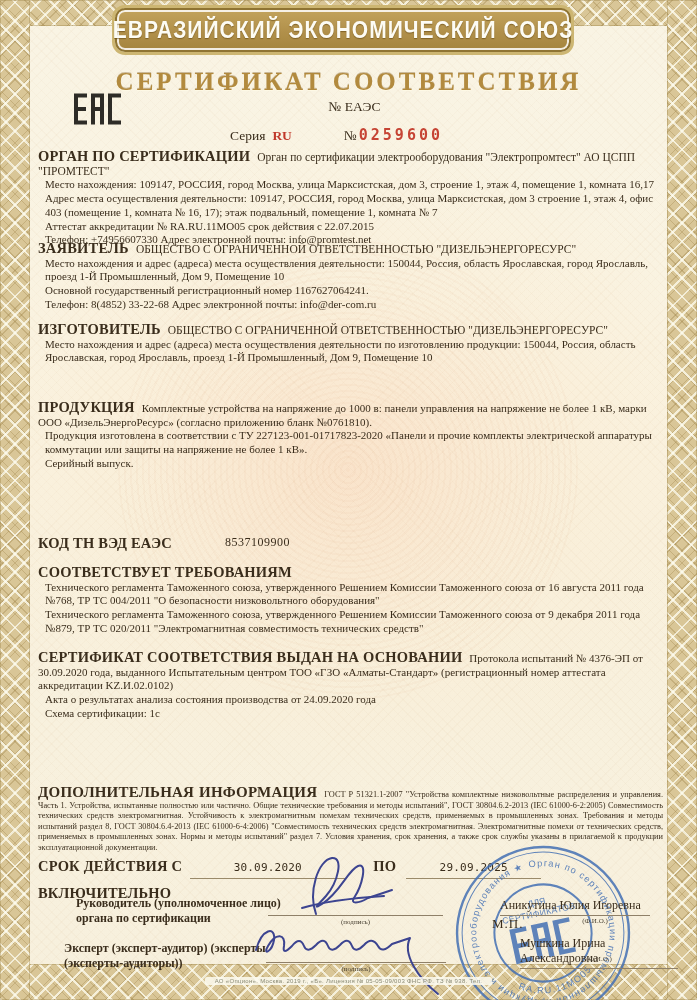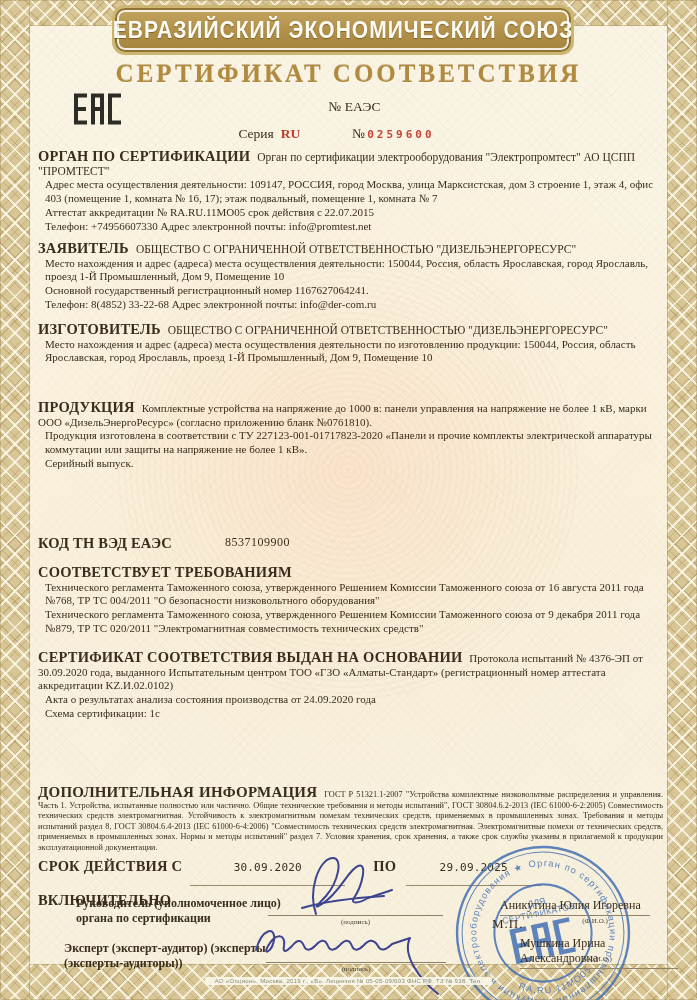--- a/index.html
+++ b/index.html
@@ -34,32 +34,32 @@
 
   
   .badge{position:absolute;left:115px;top:8px;width:452px;height:40px;
     border-radius:10px;border:2px solid #8f7433;
     background:linear-gradient(180deg,#c2a35d 0%,#b1904a 55%,#a5853e 100%);
     box-shadow:0 0 0 3px #cdb672, inset 0 0 0 2px rgba(255,255,255,.85);
     display:flex;align-items:center;justify-content:center;}
   .badge span{font-family:"Liberation Sans","DejaVu Sans",sans-serif;font-weight:bold;
     font-size:21px;letter-spacing:1px;color:#fdfcf4;text-shadow:0 1px 1px rgba(90,60,10,.55);
     transform:scaleY(1.15);white-space:nowrap;}
-  .doc-title{position:absolute;left:0;right:0;top:60px;text-align:center;
+  .doc-title{position:absolute;left:0;right:0;top:68px;text-align:center;
     font-weight:bold;font-size:25px;letter-spacing:3px;color:#b28a3e;
     text-shadow:0 1px 0 rgba(255,250,230,.8), 0 -1px 0 rgba(120,80,20,.35);}
   .eac-black{position:absolute;left:74px;top:80px;width:50px;height:58px;}
   .eac-black path{fill:#2e2c27;}
   .regrow{position:absolute;left:12px;right:0;top:99px;display:flex;justify-content:center;align-items:baseline;font-size:13.5px;}
   .regrow .num{margin-left:12px;font-size:14.5px;letter-spacing:.4px;border-bottom:1px solid #9a8a6a;padding:0 14px 1px 4px;}
   .seriesrow{position:absolute;left:0;right:0;top:126px;display:flex;justify-content:center;align-items:baseline;font-size:13.5px;transform:translateX(-12px);}
   .seriesrow .red{color:#c0392b;font-weight:bold;margin-left:7px;}
   .seriesrow .nsign{margin-left:52px;}
   .seriesrow .serial{margin-left:2px;font-family:"DejaVu Sans Mono","Liberation Mono",monospace;
-    color:#c64434;font-size:11px;letter-spacing:3px;font-weight:bold;}
+    color:#c64434;font-size:15px;letter-spacing:3px;font-weight:bold;}
 
   
   .sec{position:absolute;left:38px;right:34px;font-size:11px;line-height:13.7px;}
   .sec .h{font-weight:bold;font-size:14.5px;letter-spacing:.2px;margin-right:7px;}
   .sec .nm{font-size:11.5px;}
   .sec .ln{padding-left:7px;}
   .sec-org{top:150px;}
   .sec-app{top:242px;}
   .sec-man{top:323px;}
   .sec-prod{top:401px;}
@@ -68,21 +68,21 @@
   .sec-comp{top:566px;}
   .sec-comp .h{display:block;margin-bottom:1px;}
   .sec-basis{top:651px;}
   .sec-add{top:787px;font-size:8.3px;line-height:10.6px;text-align:justify;}
   .sec-add .h{font-size:15px;letter-spacing:.2px;margin-top:7px;}
 
   
   .validity{position:absolute;left:38px;top:858px;font-size:14.5px;font-weight:bold;letter-spacing:.2px;}
   .validity .row{display:flex;align-items:baseline;}
   .validity .date{font-family:"DejaVu Sans Mono","Liberation Mono",monospace;font-weight:normal;font-size:11px;
-    border-bottom:1px solid #9a8a6a;text-align:center;padding-bottom:11px;}
+    border-bottom:1px solid #9a8a6a;text-align:center;padding-bottom:4px;}
   .validity .d1{width:155px;margin-left:8px;}
   .validity .po{margin-left:28px;}
   .validity .d2{width:135px;margin-left:10px;}
   .validity .incl{margin-top:6px;}
 
   .sigblock{position:absolute;inset:0;pointer-events:none;}
   .role{position:absolute;font-size:12px;font-weight:bold;line-height:15px;z-index:3;}
   .role1{left:76px;top:896px;width:210px;}
   .role2{left:64px;top:941px;width:245px;}
   .sigline{position:absolute;border-bottom:1px solid #8f8068;z-index:2;}
@@ -140,20 +140,21 @@
 
 <div class="seriesrow">
   <span>Серия</span>
   <span class="red">RU</span>
   <span class="nsign">№</span>
   <span class="serial">0259600</span>
 </div>
 
 <div class="sec sec-org">
   <span class="h">ОРГАН ПО СЕРТИФИКАЦИИ</span><span class="nm">Орган по сертификации электрооборудования "Электропромтест" АО ЦСПП "ПРОМТЕСТ"</span>
+  <div class="ln">Место нахождения: 109147, РОССИЯ, город Москва, улица Марксистская, дом 3, строение 1, этаж 4, помещение 1, комната 16,17</div>
   <div class="ln">Адрес места осуществления деятельности: 109147, РОССИЯ, город Москва, улица Марксистская, дом 3 строение 1, этаж 4, офис 403 (помещение 1, комната № 16, 17); этаж подвальный, помещение 1, комната № 7</div>
   <div class="ln">Аттестат аккредитации № RA.RU.11МО05 срок действия с 22.07.2015</div>
   <div class="ln">Телефон: +74956607330 Адрес электронной почты: info@promtest.net</div>
 </div>
 
 <div class="sec sec-app">
   <span class="h">ЗАЯВИТЕЛЬ</span><span class="nm">ОБЩЕСТВО С ОГРАНИЧЕННОЙ ОТВЕТСТВЕННОСТЬЮ "ДИЗЕЛЬЭНЕРГОРЕСУРС"</span>
   <div class="ln">Место нахождения и адрес (адреса) места осуществления деятельности: 150044, Россия, область Ярославская, город Ярославль, проезд 1-Й Промышленный, Дом 9, Помещение 10</div>
   <div class="ln">Основной государственный регистрационный номер 1167627064241.</div>
   <div class="ln">Телефон: 8(4852) 33-22-68 Адрес электронной почты: info@der-com.ru</div>

